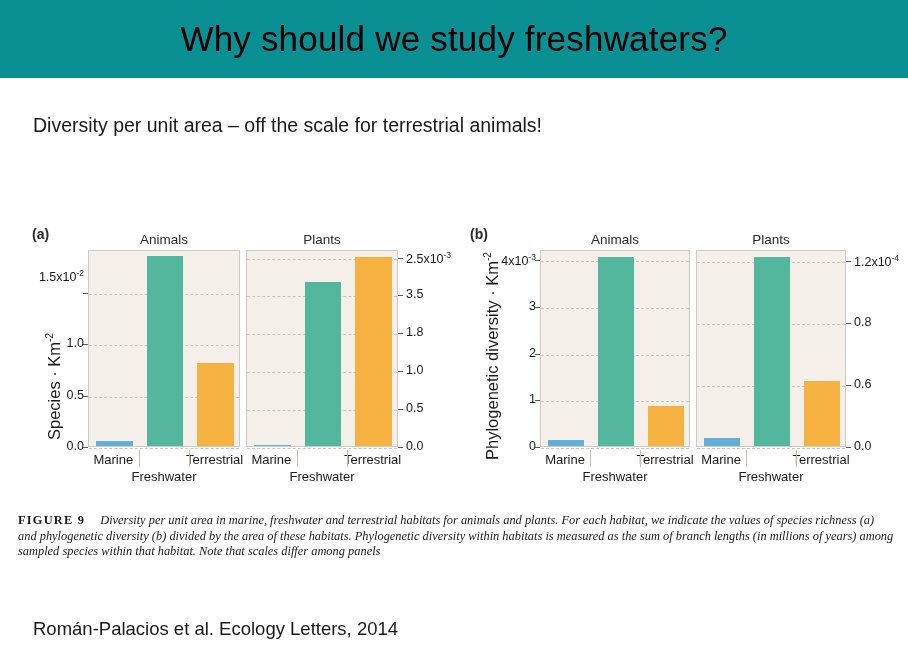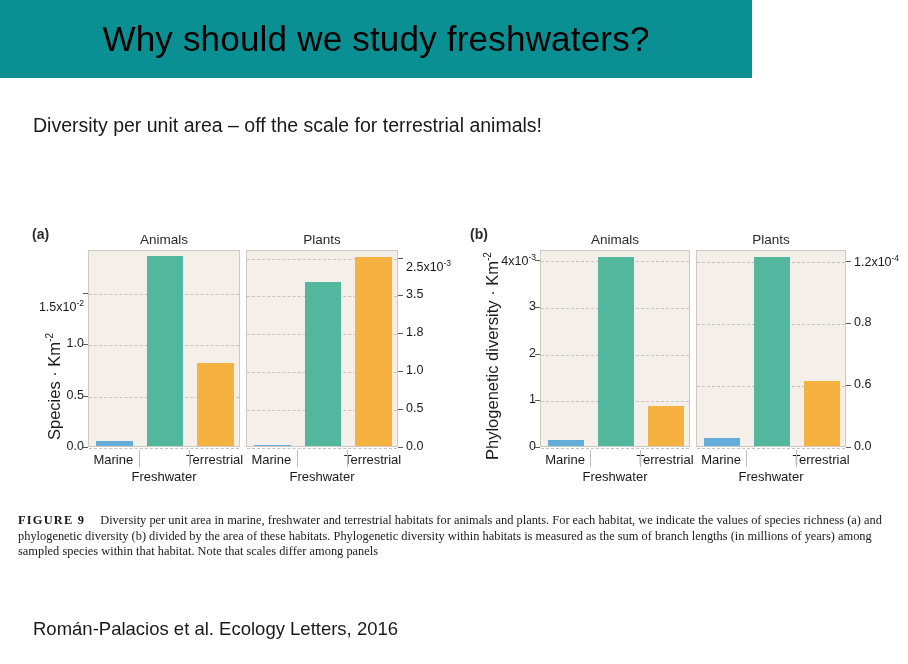--- a/index.html
+++ b/index.html
@@ -5,21 +5,21 @@
   html,body{margin:0;padding:0;}
   body{
     width:908px;height:664px;
     background:#ffffff;
     font-family:"Liberation Sans", sans-serif;
     overflow:hidden;
     position:relative;
   }
   
   #header-banner{
-    position:absolute;left:0;top:0;width:752px;height:78px;
+    position:absolute;left:0;top:0;width:908px;height:78px;
     background:#0a8f93;
     display:flex;align-items:center;justify-content:center;
   }
   #slide-title{
     font-size:35px;color:#000000;font-weight:400;
     letter-spacing:.2px;white-space:nowrap;
     font-family:"Liberation Sans", sans-serif;
   }
   
   #slide-subtitle{
@@ -84,21 +84,21 @@
   .xsep{position:absolute;width:0;border-left:1px solid #c4bdb6;}
 
   
   #figure-caption{
     position:absolute;left:18px;top:513px;width:876px;
     font-family:"Liberation Serif", serif;
     font-size:12.4px;line-height:15.5px;color:#1a1a1a;
     text-align:left;
   }
   #caption-label{font-weight:bold;letter-spacing:1.2px;font-size:12.4px;}
-  #caption-text{font-size:12.4px;}
+  #caption-text{font-size:12.4px;font-style:italic;}
   
   #citation{
     position:absolute;left:33px;top:618px;
     font-size:18.5px;color:#1a1a1a;white-space:nowrap;
   }
 </style>
 </head>
 <body>
 
 <div id="header-banner">
@@ -120,21 +120,21 @@
         <div class="bar marine" style="left: 7.09333px; width: 36.48px; height: 5.13021px; background: rgb(100, 173, 217);"></div>
         <div class="bar freshwater" style="left: 57.76px; width: 36.48px; height: 189.818px; background: rgb(82, 183, 156);"></div>
         <div class="bar terrestrial" style="left: 108.427px; width: 36.48px; height: 83.1094px; background: rgb(245, 178, 64);"></div>
       </div>
       <div class="ytick left" style="top: 222px; left: 0px; width: 62px; text-align: right;"><span>0.0</span></div>
       <div class="tickmark" style="top: 229px; left: 61px;"></div>
       <div class="ytick left" style="top: 170.698px; left: 0px; width: 62px; text-align: right;"><span>0.5</span></div>
       <div class="tickmark" style="top: 177.698px; left: 61px;"></div>
       <div class="ytick left" style="top: 119.396px; left: 0px; width: 62px; text-align: right;"><span>1.0</span></div>
       <div class="tickmark" style="top: 126.396px; left: 61px;"></div>
-      <div class="ytick left" style="top: 81px; left: 0px; width: 62px; text-align: right;"><span>1.5x10</span><sup>-2</sup></div>
+      <div class="ytick left" style="top: 51px; left: 0px; width: 62px; text-align: right;"><span>1.5x10</span><sup>-2</sup></div>
       <div class="tickmark" style="top: 75.0938px; left: 61px;"></div>
       <div class="xlabel" style="left: 53.3333px; width: 76px; top: 234px;">Marine</div>
       <div class="xlabel" style="left: 154.667px; width: 76px; top: 234px;">Terrestrial</div>
       <div class="xlabel-center" style="left: 66px; width: 152px; top: 251px;">Freshwater</div>
       <div class="xsep" style="left: 116.667px; top: 232px; height: 17px;"></div>
       <div class="xsep" style="left: 167.333px; top: 232px; height: 17px;"></div>
       <div class="facet-title" style="left: 224px; width: 152px;">Plants</div>
       <div class="plot-area" style="left: 224px; top: 32px; width: 152px; height: 197px; background: rgb(244, 239, 233);">
         <div class="gridline" style="top: 197px; border-top-color: rgb(201, 194, 187);"></div>
         <div class="gridline" style="top: 159.115px; border-top-color: rgb(201, 194, 187);"></div>
@@ -149,21 +149,21 @@
       <div class="ytick right" style="top: 222px; left: 384px; width: 62px; text-align: left;"><span>0.0</span></div>
       <div class="tickmark" style="top: 229px; left: 376px;"></div>
       <div class="ytick right" style="top: 184.115px; left: 384px; width: 62px; text-align: left;"><span>0.5</span></div>
       <div class="tickmark" style="top: 191.115px; left: 376px;"></div>
       <div class="ytick right" style="top: 146.231px; left: 384px; width: 62px; text-align: left;"><span>1.0</span></div>
       <div class="tickmark" style="top: 153.231px; left: 376px;"></div>
       <div class="ytick right" style="top: 108.346px; left: 384px; width: 62px; text-align: left;"><span>1.8</span></div>
       <div class="tickmark" style="top: 115.346px; left: 376px;"></div>
       <div class="ytick right" style="top: 70.4615px; left: 384px; width: 62px; text-align: left;"><span>3.5</span></div>
       <div class="tickmark" style="top: 77.4615px; left: 376px;"></div>
-      <div class="ytick right" style="top: 41px; left: 384px; width: 62px; text-align: left;"><span>2.5x10</span><sup>-3</sup></div>
+      <div class="ytick right" style="top: 33px; left: 384px; width: 62px; text-align: left;"><span>2.5x10</span><sup>-3</sup></div>
       <div class="tickmark" style="top: 39.5769px; left: 376px;"></div>
       <div class="xlabel" style="left: 211.333px; width: 76px; top: 234px;">Marine</div>
       <div class="xlabel" style="left: 312.667px; width: 76px; top: 234px;">Terrestrial</div>
       <div class="xlabel-center" style="left: 224px; width: 152px; top: 251px;">Freshwater</div>
       <div class="xsep" style="left: 274.667px; top: 232px; height: 17px;"></div>
       <div class="xsep" style="left: 325.333px; top: 232px; height: 17px;"></div>
     </div>
   <div class="panel" id="panel-b">
       <div class="panel-letter" style="left: 8px;">(b)</div>
       <div class="axis-title" style="left: 20px; top: 242px;"><span>Phylogenetic diversity · Km</span><sup style="font-size: 10px;">-2</sup></div>
@@ -217,13 +217,13 @@
       <div class="xsep" style="left: 284px; top: 232px; height: 17px;"></div>
       <div class="xsep" style="left: 334px; top: 232px; height: 17px;"></div>
     </div>
 </div>
 
 <div id="figure-caption">
   <span id="caption-label">FIGURE 9</span>
   <span style="display:inline-block;width:12px;"></span><span id="caption-text">Diversity per unit area in marine, freshwater and terrestrial habitats for animals and plants. For each habitat, we indicate the values of species richness (a) and phylogenetic diversity (b) divided by the area of these habitats. Phylogenetic diversity within habitats is measured as the sum of branch lengths (in millions of years) among sampled species within that habitat. Note that scales differ among panels</span>
 </div>
 
-<div id="citation">Román-Palacios et al. Ecology Letters, 2016</div>
+<div id="citation">Román-Palacios et al. Ecology Letters, 2014</div>
 
 </body></html>

